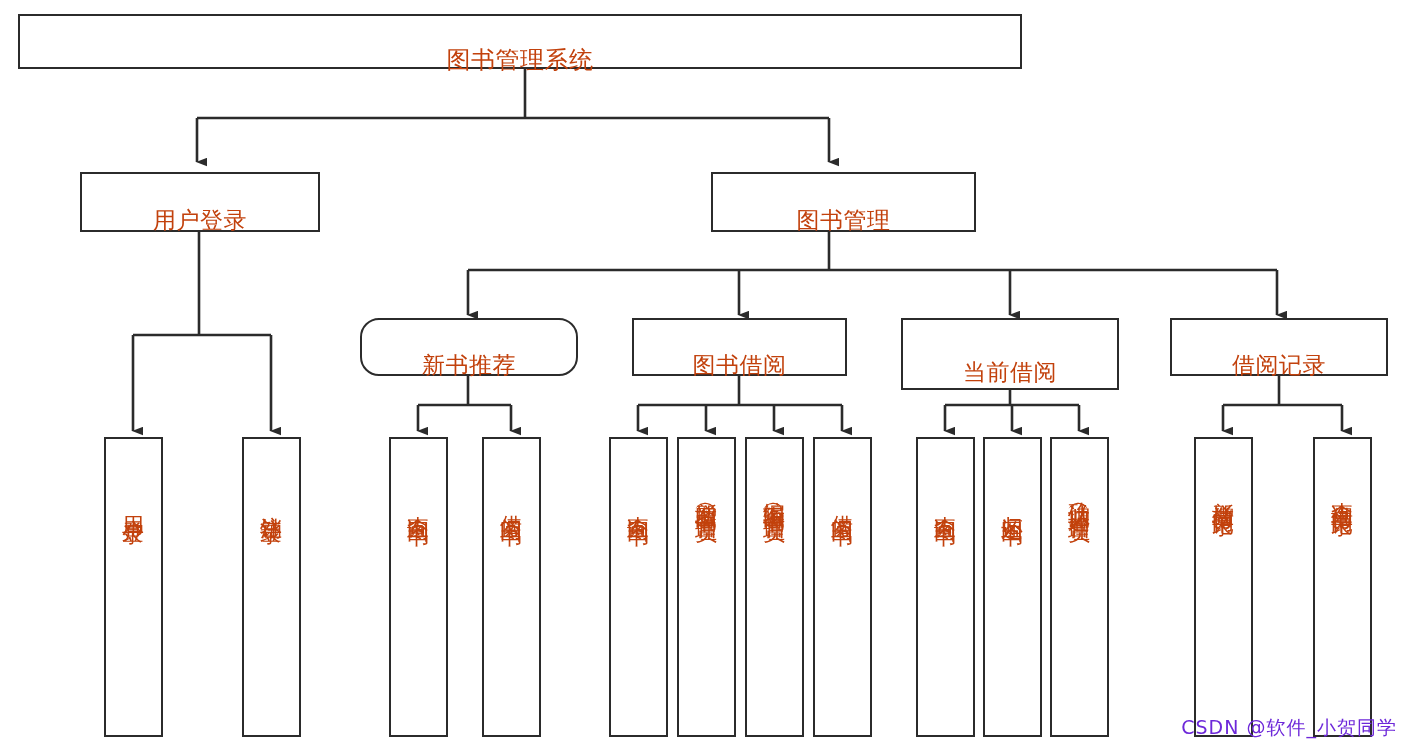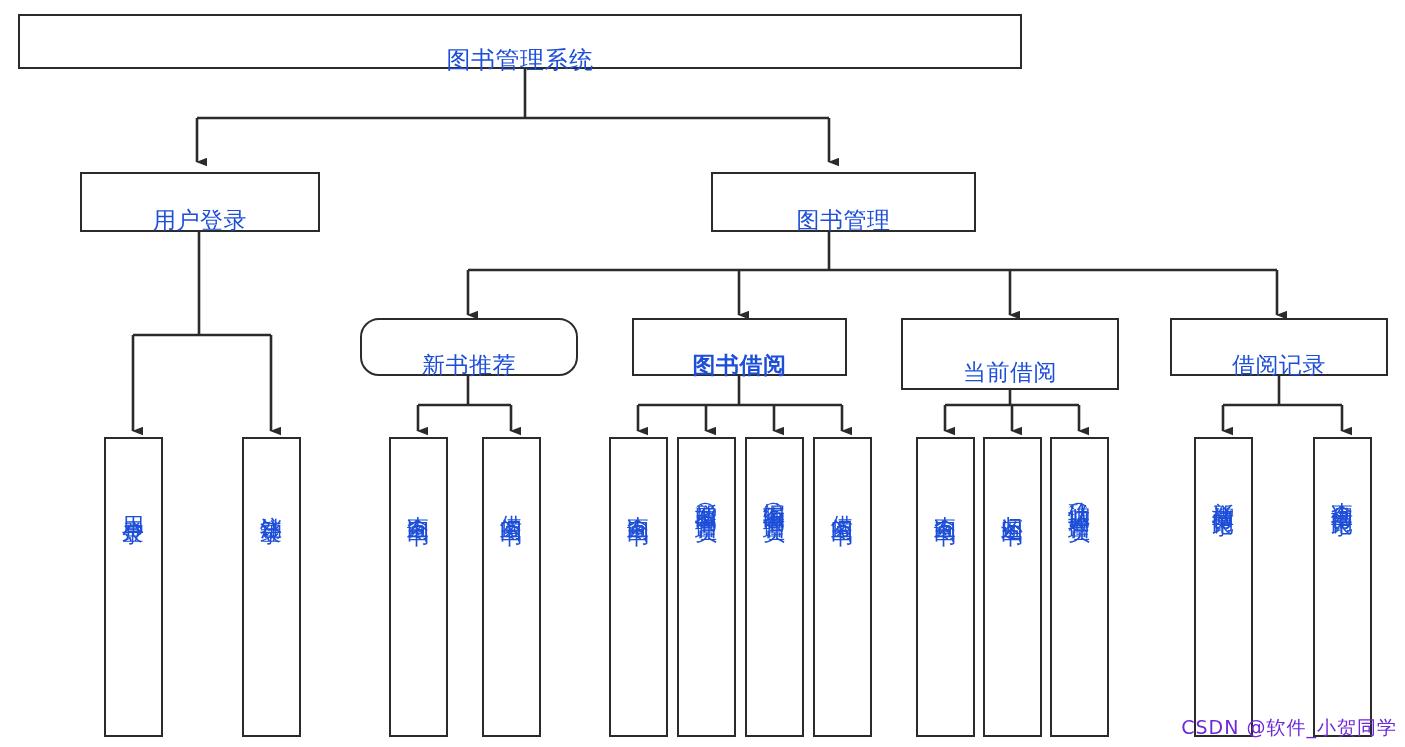--- a/index.html
+++ b/index.html
@@ -33,21 +33,21 @@
     background: #ffffff;
     display: flex;
     align-items: center;
     justify-content: center;
     color: #3a3a3a;
   }
   .node-label {
     display: block;
     text-align: right;
     line-height: 1.18;
-    color: #1d4ed8;
+    color: #c2410c;
     white-space: nowrap;
     margin-top: 37px;
   }
   
   .node.horiz .node-label {
     font-size: 23px;
     letter-spacing: 0.5px;
   }
   .node.root .node-label {
     font-size: 24px;
@@ -144,21 +144,21 @@
   </div>
 
   <div class="node horiz" style="left:711px; top:172px; width:265px; height:60px;">
     <span class="node-label">图书管理</span>
   </div>
 
   <div class="node horiz" style="left:360px; top:318px; width:218px; height:58px;border-radius:19px;">
     <span class="node-label">新书推荐</span>
   </div>
 
-  <div class="node horiz" style="left:632px; top:318px; width:215px; height:58px;font-weight:bold;">
+  <div class="node horiz" style="left:632px; top:318px; width:215px; height:58px;">
     <span class="node-label">图书借阅</span>
   </div>
 
   <div class="node horiz" style="left:901px; top:318px; width:218px; height:72px;">
     <span class="node-label">当前借阅</span>
   </div>
 
   <div class="node horiz" style="left:1170px; top:318px; width:218px; height:58px;">
     <span class="node-label">借阅记录</span>
   </div>

